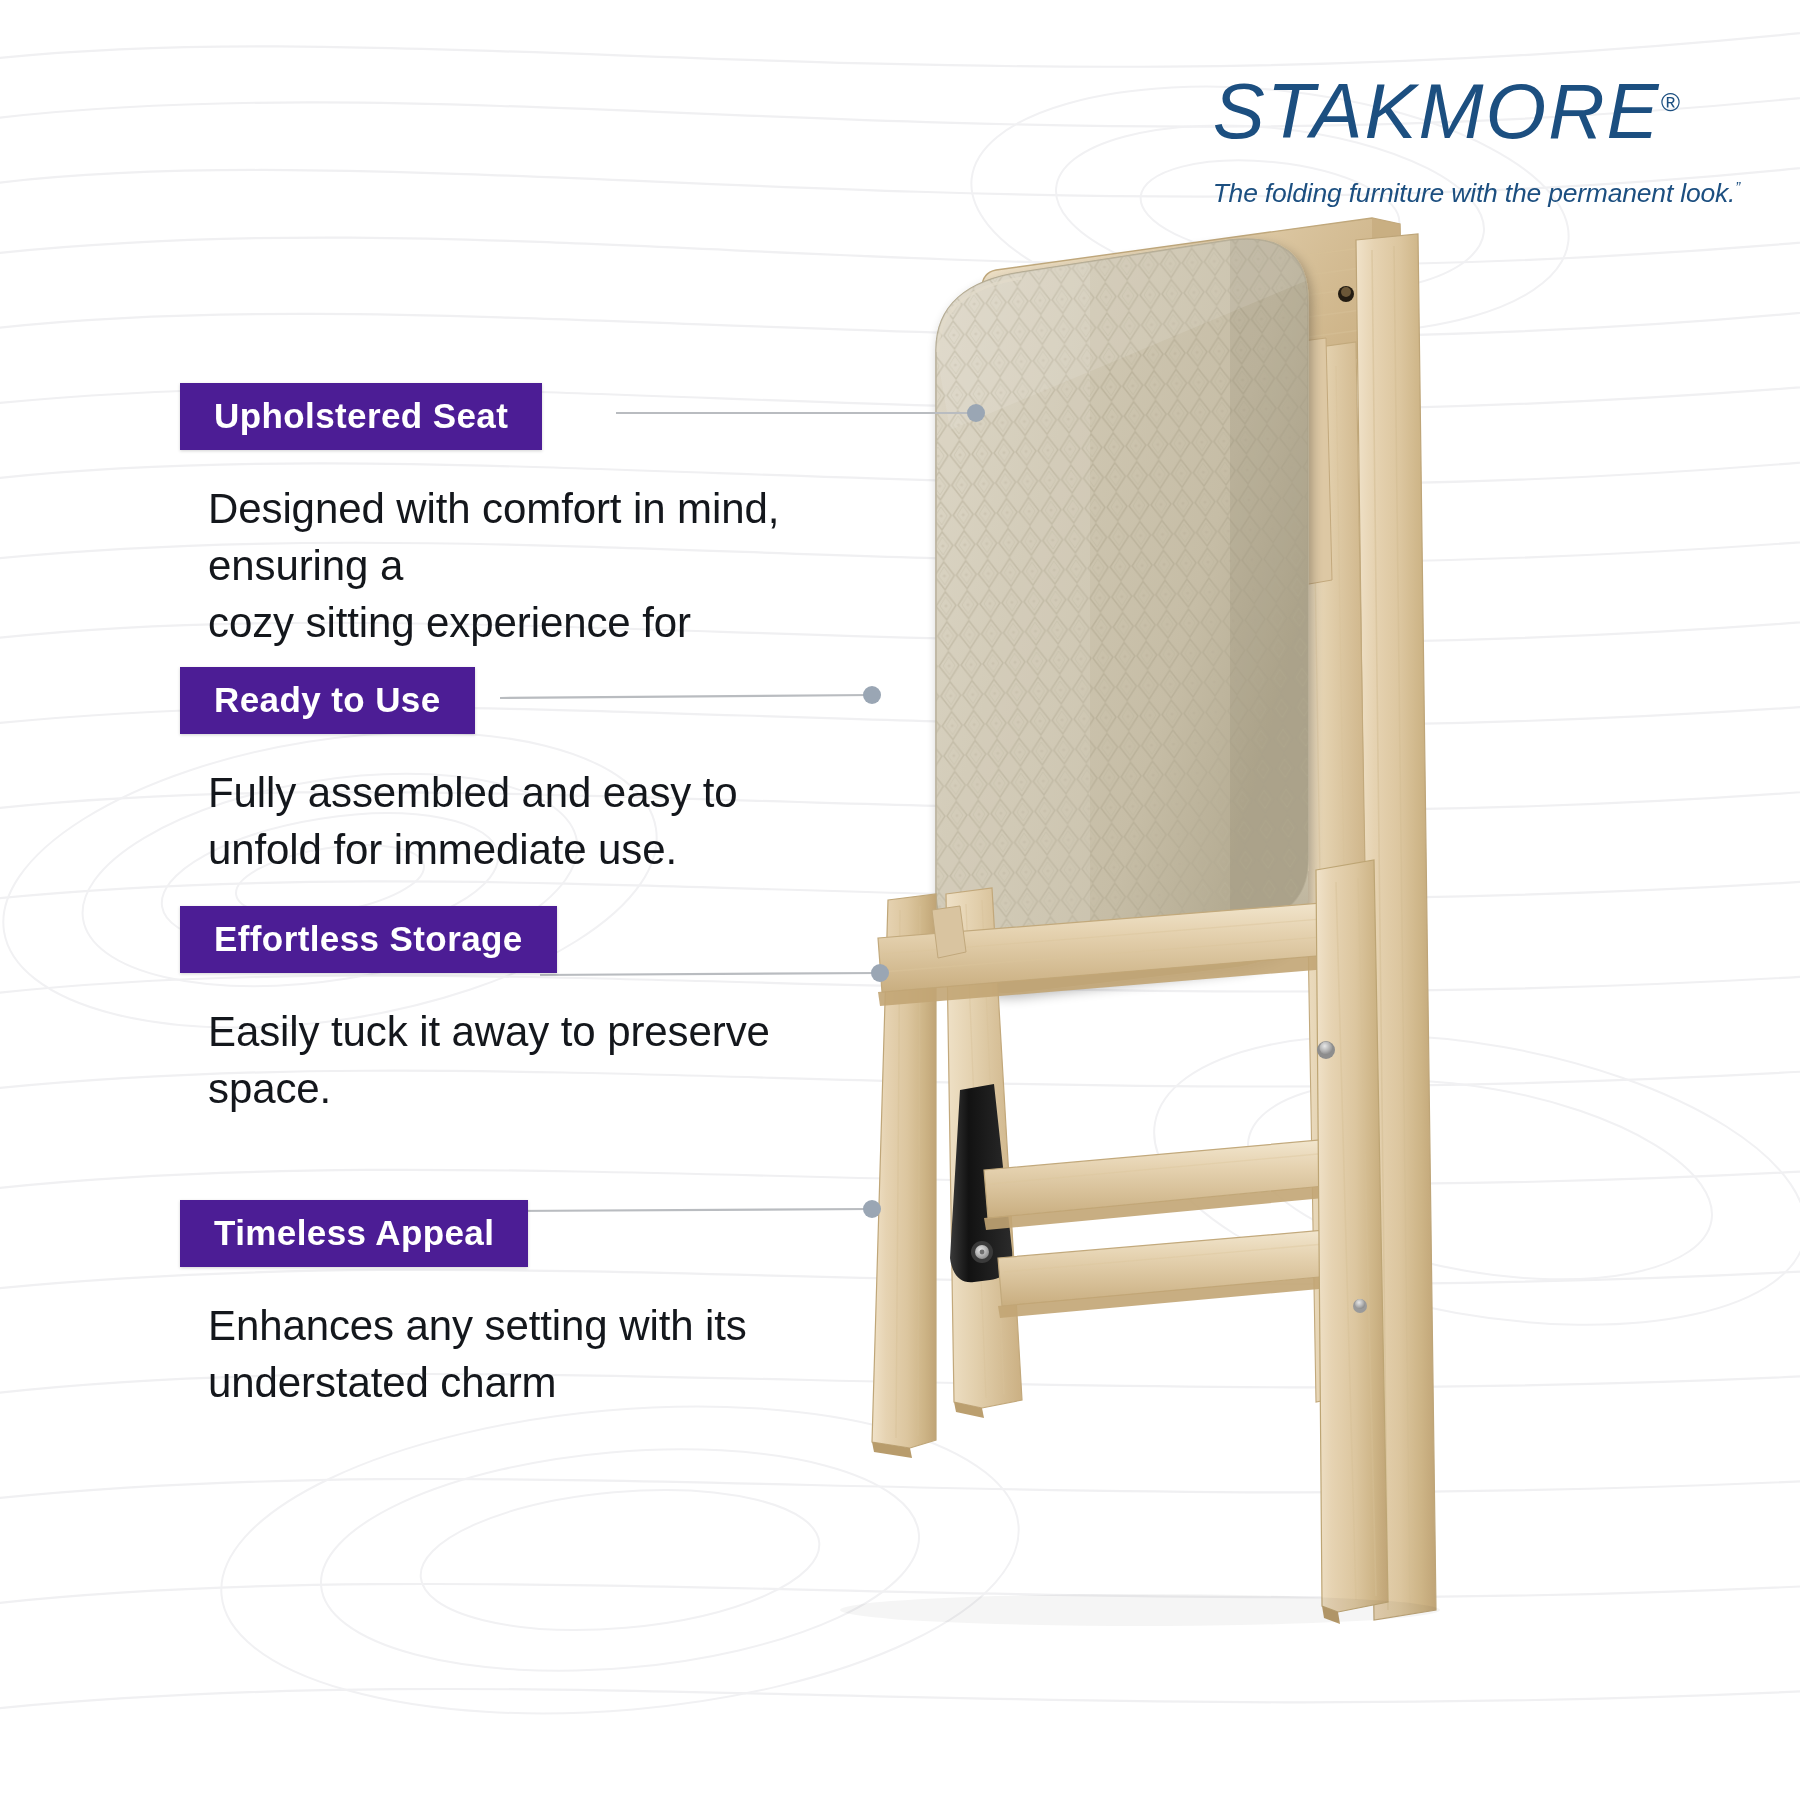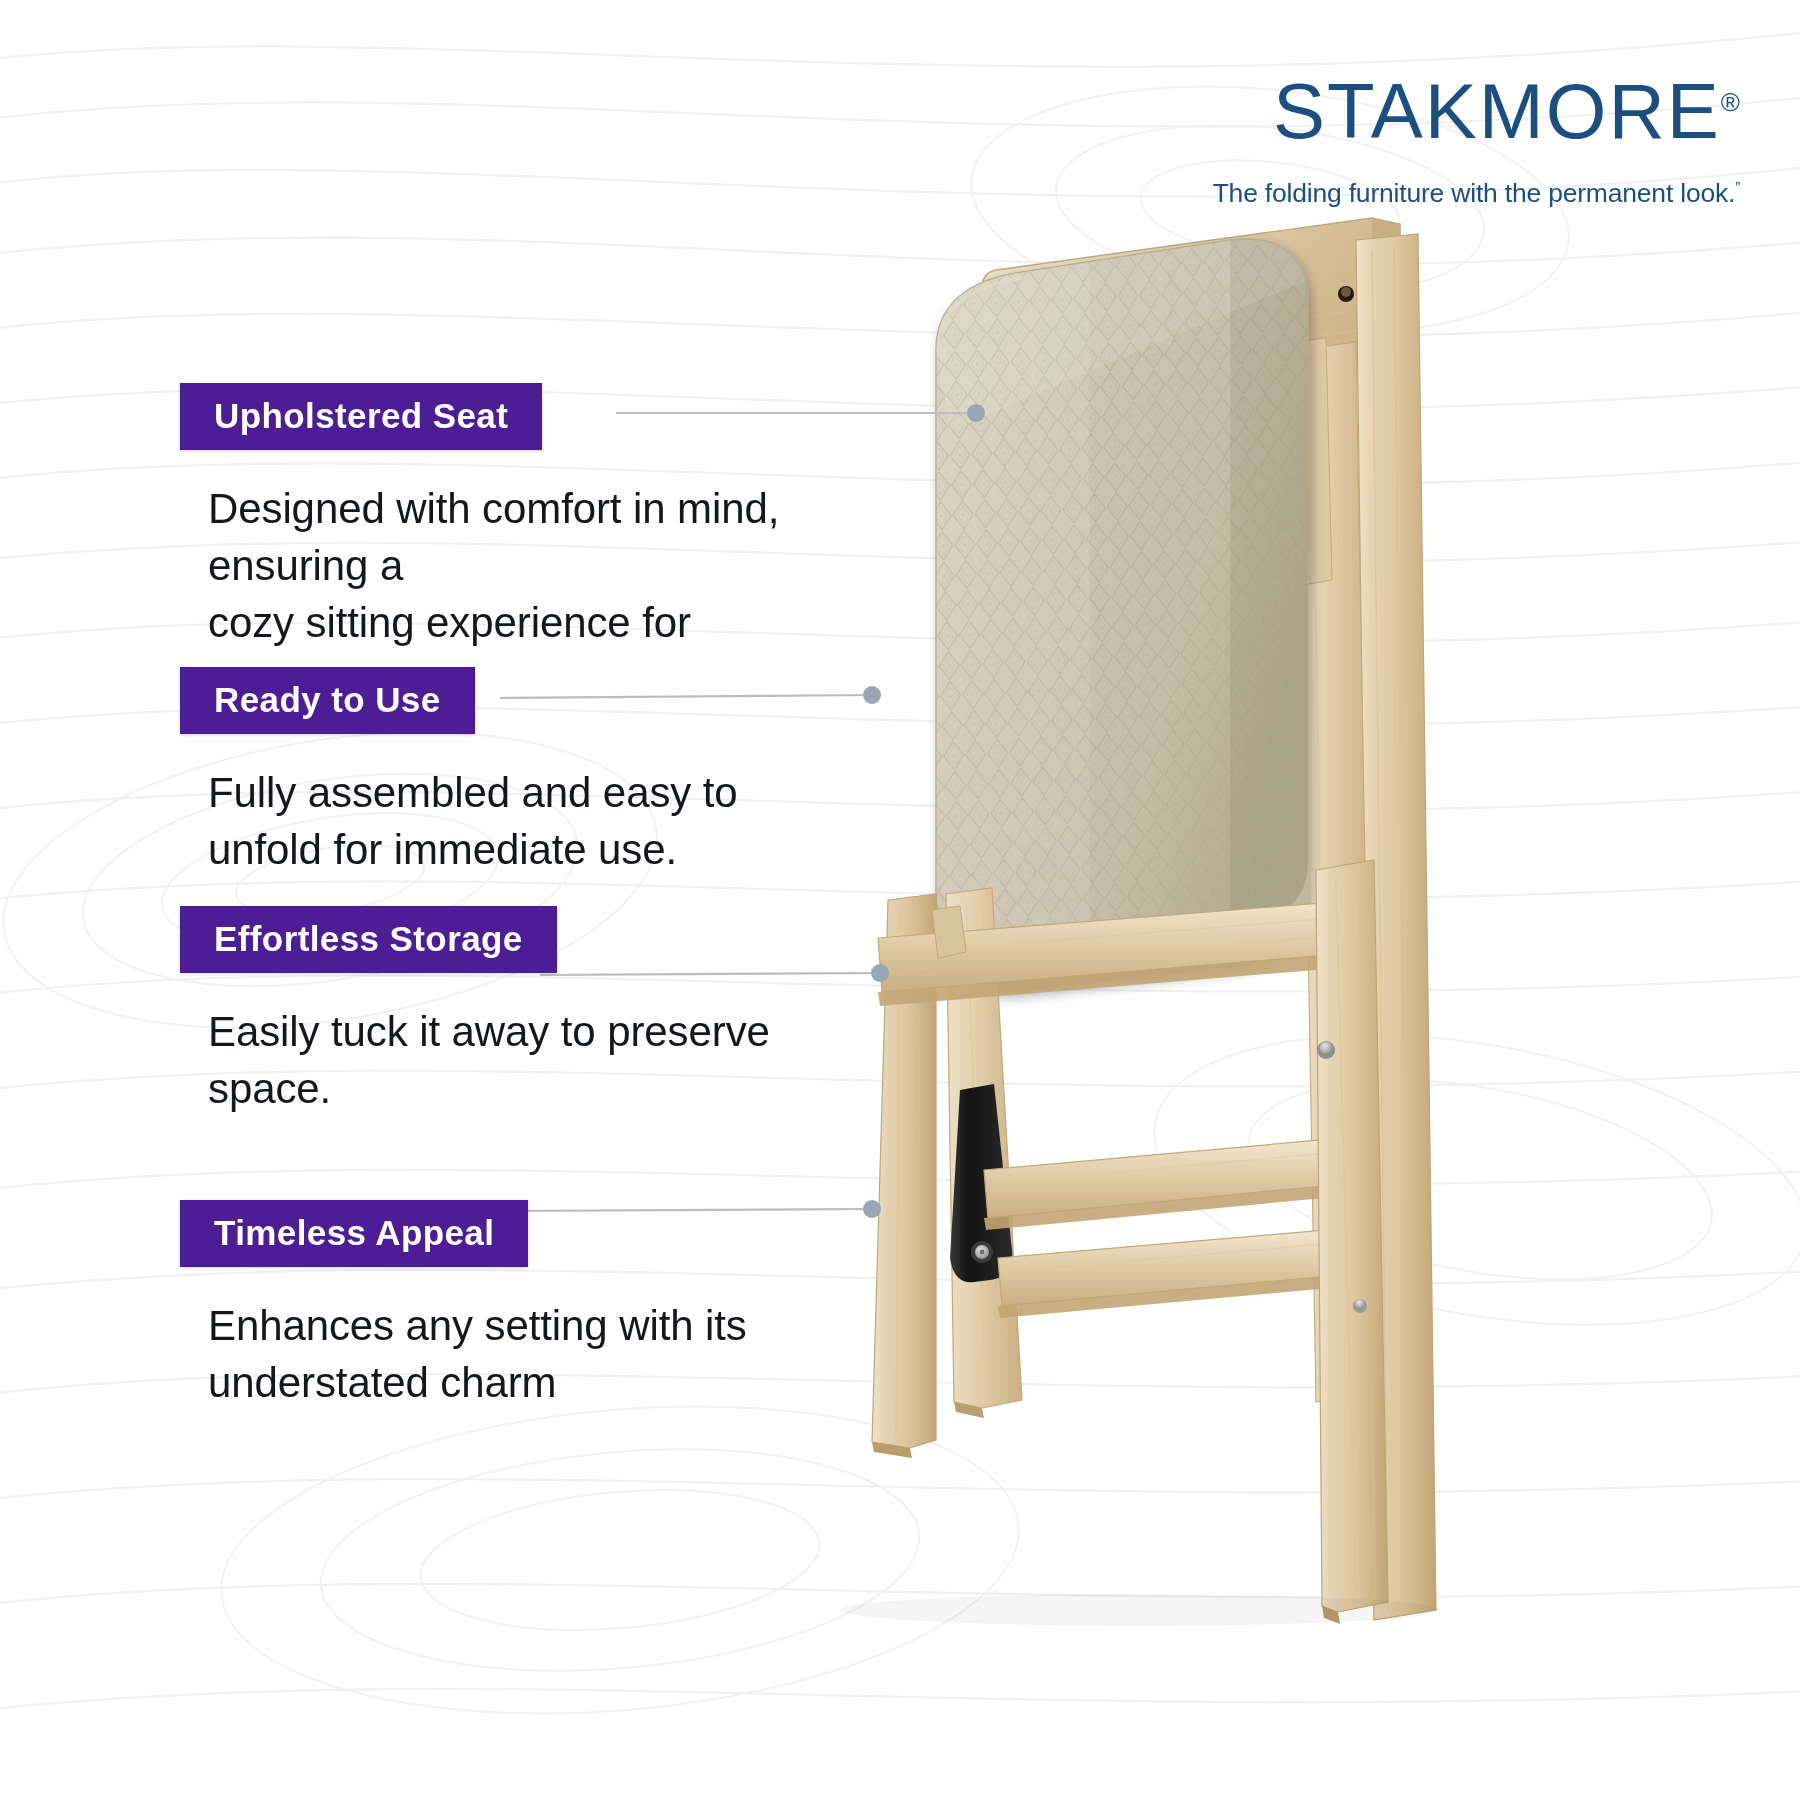--- a/index.html
+++ b/index.html
@@ -12,21 +12,21 @@
   }
 
   #stage { position:absolute; inset:0; width:1800px; height:1800px; }
 
   
   .bg-watermark { position:absolute; inset:0; z-index:0; }
 
   
   .logo-block {
     position:absolute; right:60px; top:72px;
-    text-align:right; z-index:6;
+    z-index:6;font-style:italic;
   }
   .logo-wordmark {
     font-family:"Liberation Sans", sans-serif;
     font-size:78px;
     font-weight:400;
     letter-spacing:2px;
     color:#1c4f80;
     line-height:1;
     position:relative;
     display:inline-block;

